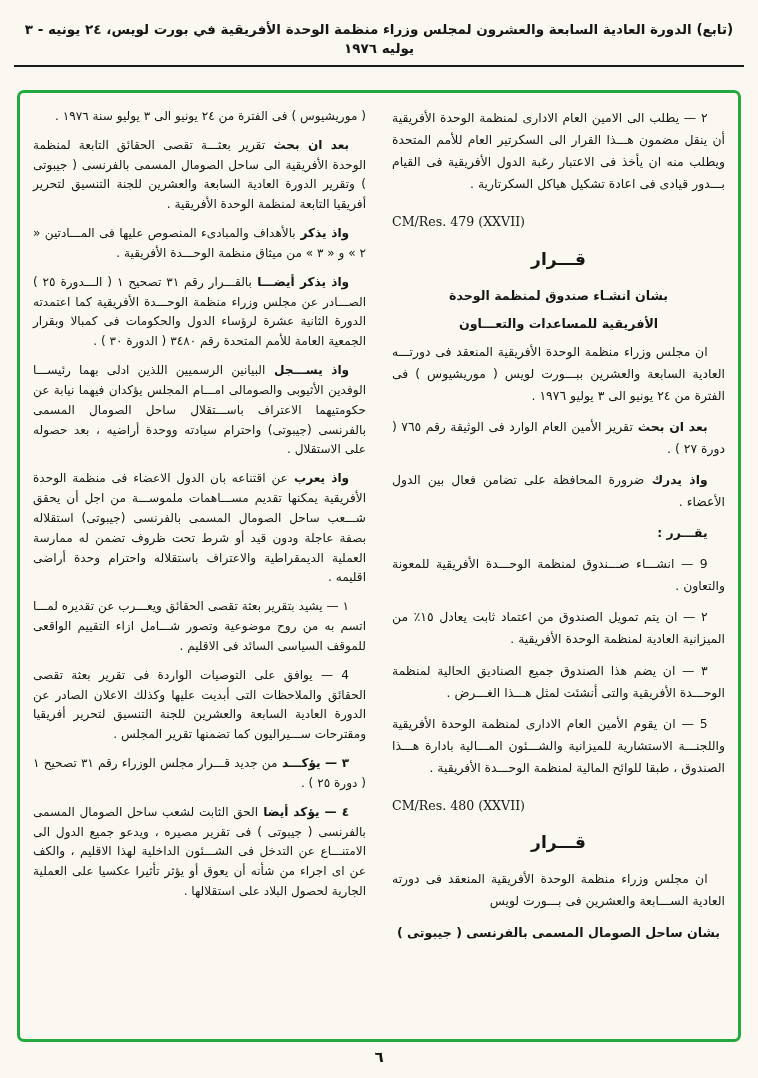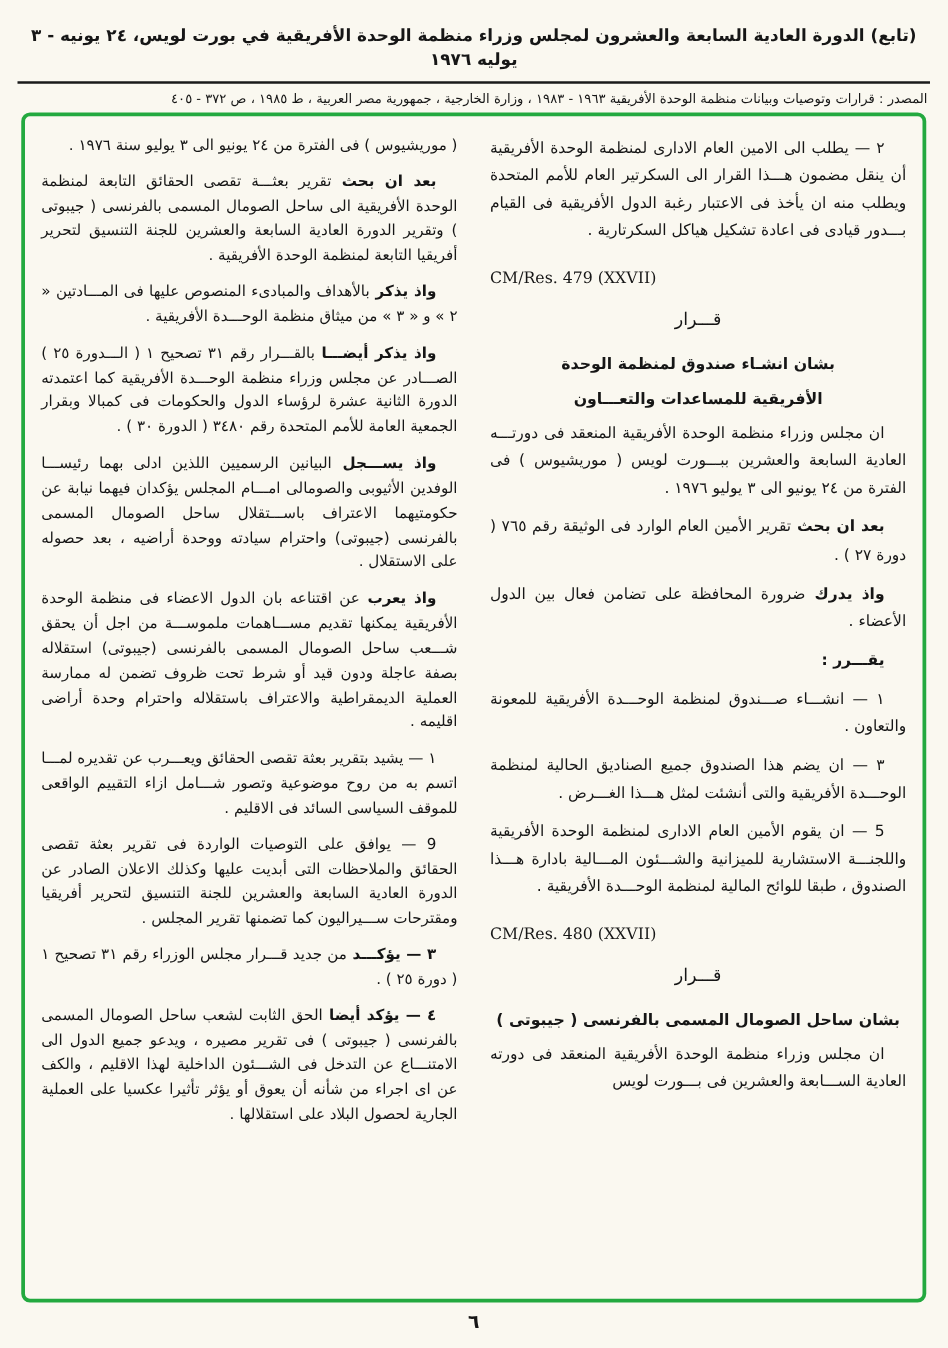--- a/index.html
+++ b/index.html
@@ -34,66 +34,66 @@
   .col-left  { font-size: 12.1px; line-height: 1.64; }
   .block { margin: 0 0 9px; }
   .para { text-indent: 1.4em; }
   .cont { text-indent: 0; }
   .res {
     direction: ltr; text-align: left; text-indent: 0;
     font-weight: normal; font-size: 12.6px;
     font-family: "DejaVu Serif", "Liberation Serif", serif;
     margin: 16px 0 10px;
   }
-  .title { text-align: center; font-weight: normal; font-size: 14px; margin: 4px 0 10px; text-indent: 0; }
+  .title { text-align: center; font-weight: bold; font-size: 17px; margin: 4px 0 10px; text-indent: 0; }
   .subtitle { text-align: center; font-weight: bold; font-size: 12.6px; margin: 0 0 5px; line-height: 1.85; text-indent: 0; }
   .decide { font-weight: bold; text-indent: 1.4em; }
   .lead { font-weight: bold; }
   .page-number {
     position: absolute; bottom: 12px; left: 0; right: 0;
     text-align: center; font-size: 15px; font-weight: bold;
   }
 </style>
 </head>
 <body>
 
 <div class="header">
   <div class="header-title">(تابع) الدورة العادية السابعة والعشرون لمجلس وزراء منظمة الوحدة الأفريقية في بورت لويس، ٢٤ يونيه - ٣ يوليه ١٩٧٦</div>
   <div class="header-rule"></div>
-  <div class="source-line">المصدر : قرارات وتوصيات وبيانات منظمة الوحدة الأفريقية ١٩٦٣ - ١٩٨٣ ، وزارة الخارجية ، جمهورية مصر العربية ، ط ١٩٨٥ ، ص ٣٧٢ - ٤٠٥</div>
 </div>
 
 <div class="frame" style="border-color: rgb(35, 169, 63);">
   <div class="columns">
     <div class="col col-right">
         <div class="block para">٢ — يطلب الى الامين العام الادارى لمنظمة الوحدة الأفريقية أن ينقل مضمون هـــذا القرار الى السكرتير العام للأمم المتحدة ويطلب منه ان يأخذ فى الاعتبار رغبة الدول الأفريقية فى القيام بـــدور قيادى فى اعادة تشكيل هياكل السكرتارية .</div>
         <div class="block res">CM/Res. 479 (XXVII)</div>
         <div class="block title">قـــرار</div>
         <div class="block subtitle">بشان انشـاء صندوق لمنظمة الوحدة</div>
         <div class="block subtitle">الأفريقية للمساعدات والتعـــاون</div>
         <div class="block para">ان مجلس وزراء منظمة الوحدة الأفريقية المنعقد فى دورتـــه العادية السابعة والعشرين ببـــورت لويس ( موريشيوس ) فى الفترة من ٢٤ يونيو الى ٣ يوليو ١٩٧٦ .</div>
         <div class="block para"><span class="lead">بعد ان بحث </span>تقرير الأمين العام الوارد فى الوثيقة رقم ٧٦٥ ( دورة ٢٧ ) .</div>
         <div class="block para"><span class="lead">واذ يدرك </span>ضرورة المحافظة على تضامن فعال بين الدول الأعضاء .</div>
         <div class="block decide">يقـــرر :</div>
-        <div class="block para">١ — انشـــاء صـــندوق لمنظمة الوحـــدة الأفريقية للمعونة والتعاون .</div>
+        <div class="block para">9 — انشـــاء صـــندوق لمنظمة الوحـــدة الأفريقية للمعونة والتعاون .</div>
+        <div class="block para">٢ — ان يتم تمويل الصندوق من اعتماد ثابت يعادل ١٥٪ من الميزانية العادية لمنظمة الوحدة الأفريقية .</div>
         <div class="block para">٣ — ان يضم هذا الصندوق جميع الصناديق الحالية لمنظمة الوحـــدة الأفريقية والتى أنشئت لمثل هـــذا الغـــرض .</div>
         <div class="block para">5 — ان يقوم الأمين العام الادارى لمنظمة الوحدة الأفريقية واللجنـــة الاستشارية للميزانية والشـــئون المـــالية بادارة هـــذا الصندوق ، طبقا للوائح المالية لمنظمة الوحـــدة الأفريقية .</div>
         <div class="block res">CM/Res. 480 (XXVII)</div>
         <div class="block title">قـــرار</div>
+        <div class="block para">ان مجلس وزراء منظمة الوحدة الأفريقية المنعقد فى دورته العادية الســـابعة والعشرين فى بـــورت لويس</div>
         <div class="block subtitle">بشان ساحل الصومال المسمى بالفرنسى ( جيبوتى )</div>
-        <div class="block para">ان مجلس وزراء منظمة الوحدة الأفريقية المنعقد فى دورته العادية الســـابعة والعشرين فى بـــورت لويس</div>
       </div>
     <div class="col col-left">
         <div class="block cont">( موريشيوس ) فى الفترة من ٢٤ يونيو الى ٣ يوليو سنة ١٩٧٦ .</div>
         <div class="block para"><span class="lead">بعد ان بحث </span>تقرير بعثـــة تقصى الحقائق التابعة لمنظمة الوحدة الأفريقية الى ساحل الصومال المسمى بالفرنسى ( جيبوتى ) وتقرير الدورة العادية السابعة والعشرين للجنة التنسيق لتحرير أفريقيا التابعة لمنظمة الوحدة الأفريقية .</div>
         <div class="block para"><span class="lead">واذ يذكر </span>بالأهداف والمبادىء المنصوص عليها فى المـــادتين « ٢ » و « ٣ » من ميثاق منظمة الوحـــدة الأفريقية .</div>
         <div class="block para"><span class="lead">واذ يذكر أيضـــا </span>بالقـــرار رقم ٣١ تصحيح ١ ( الـــدورة ٢٥ ) الصـــادر عن مجلس وزراء منظمة الوحـــدة الأفريقية كما اعتمدته الدورة الثانية عشرة لرؤساء الدول والحكومات فى كمبالا وبقرار الجمعية العامة للأمم المتحدة رقم ٣٤٨٠ ( الدورة ٣٠ ) .</div>
         <div class="block para"><span class="lead">واذ يســـجل </span>البيانين الرسميين اللذين ادلى بهما رئيســـا الوفدين الأثيوبى والصومالى امـــام المجلس يؤكدان فيهما نيابة عن حكومتيهما الاعتراف باســـتقلال ساحل الصومال المسمى بالفرنسى (جيبوتى) واحترام سيادته ووحدة أراضيه ، بعد حصوله على الاستقلال .</div>
         <div class="block para"><span class="lead">واذ يعرب </span>عن اقتناعه بان الدول الاعضاء فى منظمة الوحدة الأفريقية يمكنها تقديم مســـاهمات ملموســـة من اجل أن يحقق شـــعب ساحل الصومال المسمى بالفرنسى (جيبوتى) استقلاله بصفة عاجلة ودون قيد أو شرط تحت ظروف تضمن له ممارسة العملية الديمقراطية والاعتراف باستقلاله واحترام وحدة أراضى اقليمه .</div>
         <div class="block para">١ — يشيد بتقرير بعثة تقصى الحقائق ويعـــرب عن تقديره لمـــا اتسم به من روح موضوعية وتصور شـــامل ازاء التقييم الواقعى للموقف السياسى السائد فى الاقليم .</div>
-        <div class="block para">9 — يوافق على التوصيات الواردة فى تقرير بعثة تقصى الحقائق والملاحظات التى أبديت عليها وكذلك الاعلان الصادر عن الدورة العادية السابعة والعشرين للجنة التنسيق لتحرير أفريقيا ومقترحات ســـيراليون كما تضمنها تقرير المجلس .</div>
+        <div class="block para">4 — يوافق على التوصيات الواردة فى تقرير بعثة تقصى الحقائق والملاحظات التى أبديت عليها وكذلك الاعلان الصادر عن الدورة العادية السابعة والعشرين للجنة التنسيق لتحرير أفريقيا ومقترحات ســـيراليون كما تضمنها تقرير المجلس .</div>
         <div class="block para"><span class="lead">٣ — يؤكـــد </span>من جديد قـــرار مجلس الوزراء رقم ٣١ تصحيح ١ ( دورة ٢٥ ) .</div>
         <div class="block para"><span class="lead">٤ — يؤكد أيضا </span>الحق الثابت لشعب ساحل الصومال المسمى بالفرنسى ( جيبوتى ) فى تقرير مصيره ، ويدعو جميع الدول الى الامتنـــاع عن التدخل فى الشـــئون الداخلية لهذا الاقليم ، والكف عن اى اجراء من شأنه أن يعوق أو يؤثر تأثيرا عكسيا على العملية الجارية لحصول البلاد على استقلالها .</div>
       </div>
   </div>
 </div>
 
 <div class="page-number">٦</div>
 
 </body></html>

